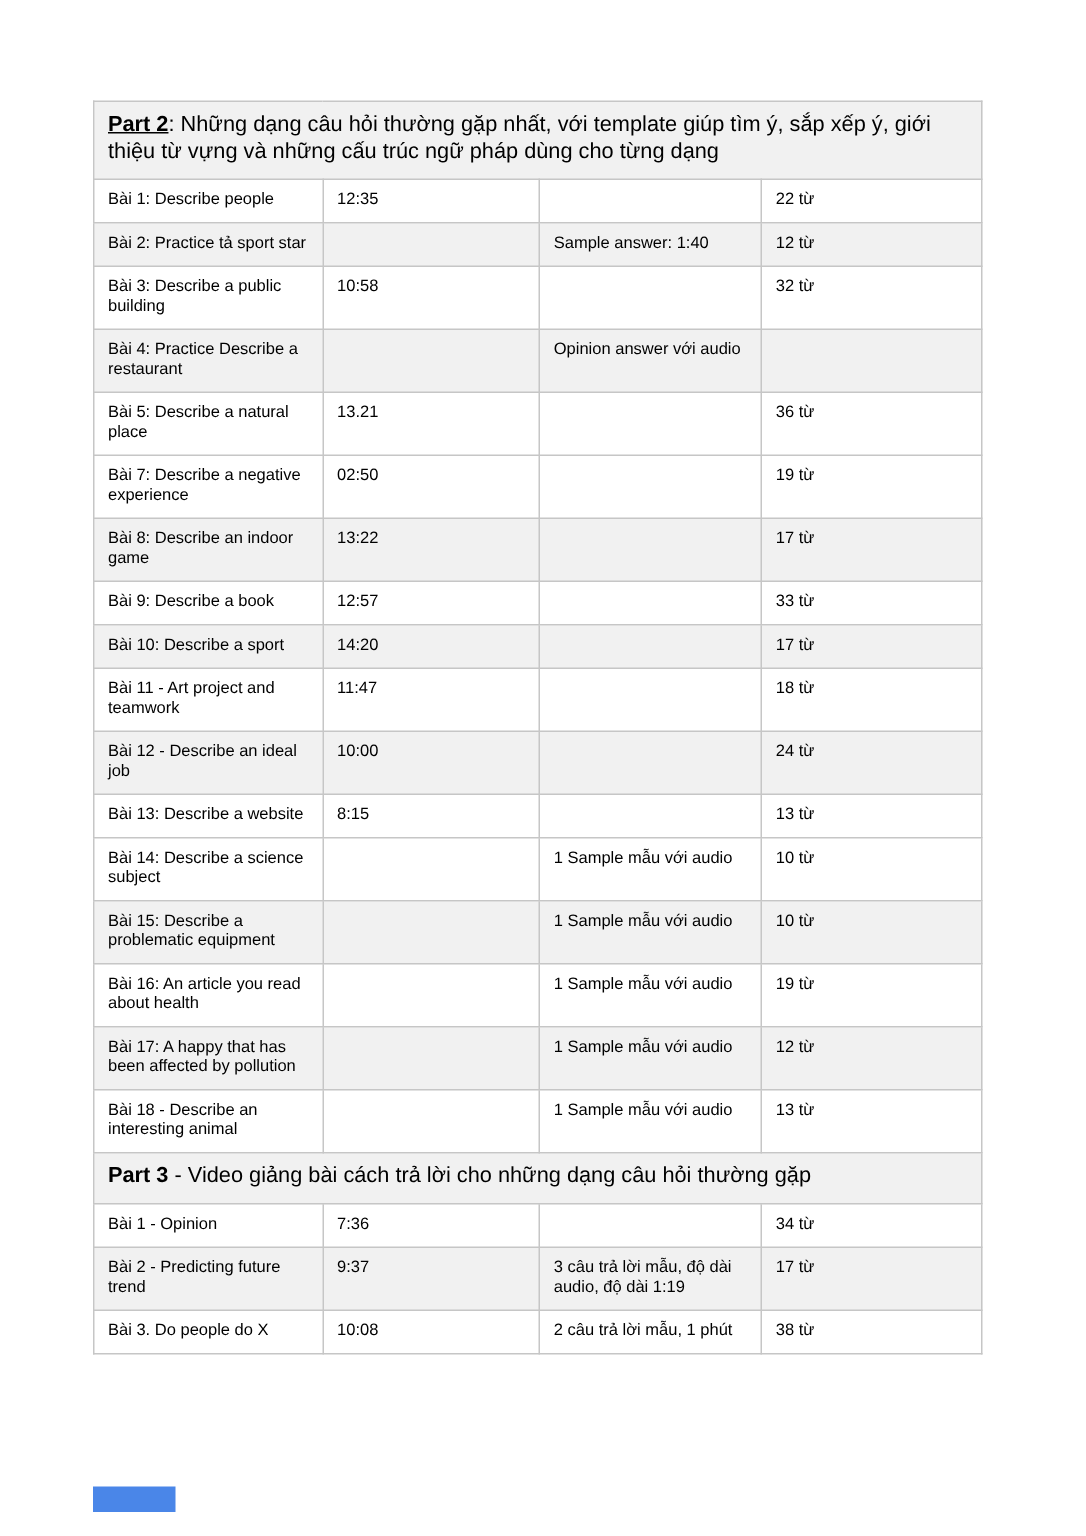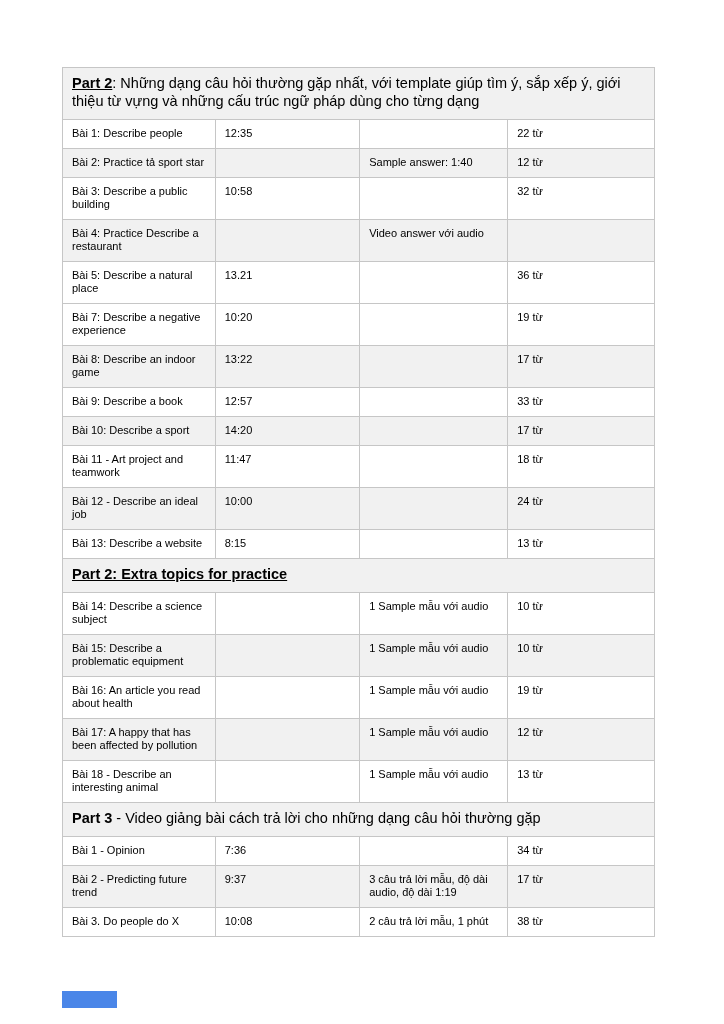--- a/index.html
+++ b/index.html
@@ -95,32 +95,32 @@
         </tr>
         <tr>
           <td class="cell">Bài 3: Describe a public building</td>
           <td class="cell">10:58</td>
           <td class="cell"></td>
           <td class="cell">32 từ</td>
         </tr>
         <tr class="stripe">
           <td class="cell">Bài 4: Practice Describe a restaurant</td>
           <td class="cell"></td>
-          <td class="cell">Video answer với audio</td>
+          <td class="cell">Opinion answer với audio</td>
           <td class="cell"></td>
         </tr>
         <tr>
           <td class="cell">Bài 5: Describe a natural place</td>
           <td class="cell">13.21</td>
           <td class="cell"></td>
           <td class="cell">36 từ</td>
         </tr>
         <tr>
           <td class="cell">Bài 7: Describe a negative experience</td>
-          <td class="cell">10:20</td>
+          <td class="cell">02:50</td>
           <td class="cell"></td>
           <td class="cell">19 từ</td>
         </tr>
         <tr class="stripe">
           <td class="cell">Bài 8: Describe an indoor game</td>
           <td class="cell">13:22</td>
           <td class="cell"></td>
           <td class="cell">17 từ</td>
         </tr>
         <tr>
@@ -145,23 +145,20 @@
           <td class="cell">Bài 12 - Describe an ideal job</td>
           <td class="cell">10:00</td>
           <td class="cell"></td>
           <td class="cell">24 từ</td>
         </tr>
         <tr>
           <td class="cell">Bài 13: Describe a website</td>
           <td class="cell">8:15</td>
           <td class="cell"></td>
           <td class="cell">13 từ</td>
-        </tr>
-        <tr class="stripe">
-          <td colspan="4" class="section-cell"><span class="section-bold underlined">Part 2: Extra topics for practice</span><span></span></td>
         </tr>
         <tr>
           <td class="cell">Bài 14: Describe a science subject</td>
           <td class="cell"></td>
           <td class="cell">1 Sample mẫu với audio</td>
           <td class="cell">10 từ</td>
         </tr>
         <tr class="stripe">
           <td class="cell">Bài 15: Describe a problematic equipment</td>
           <td class="cell"></td>

